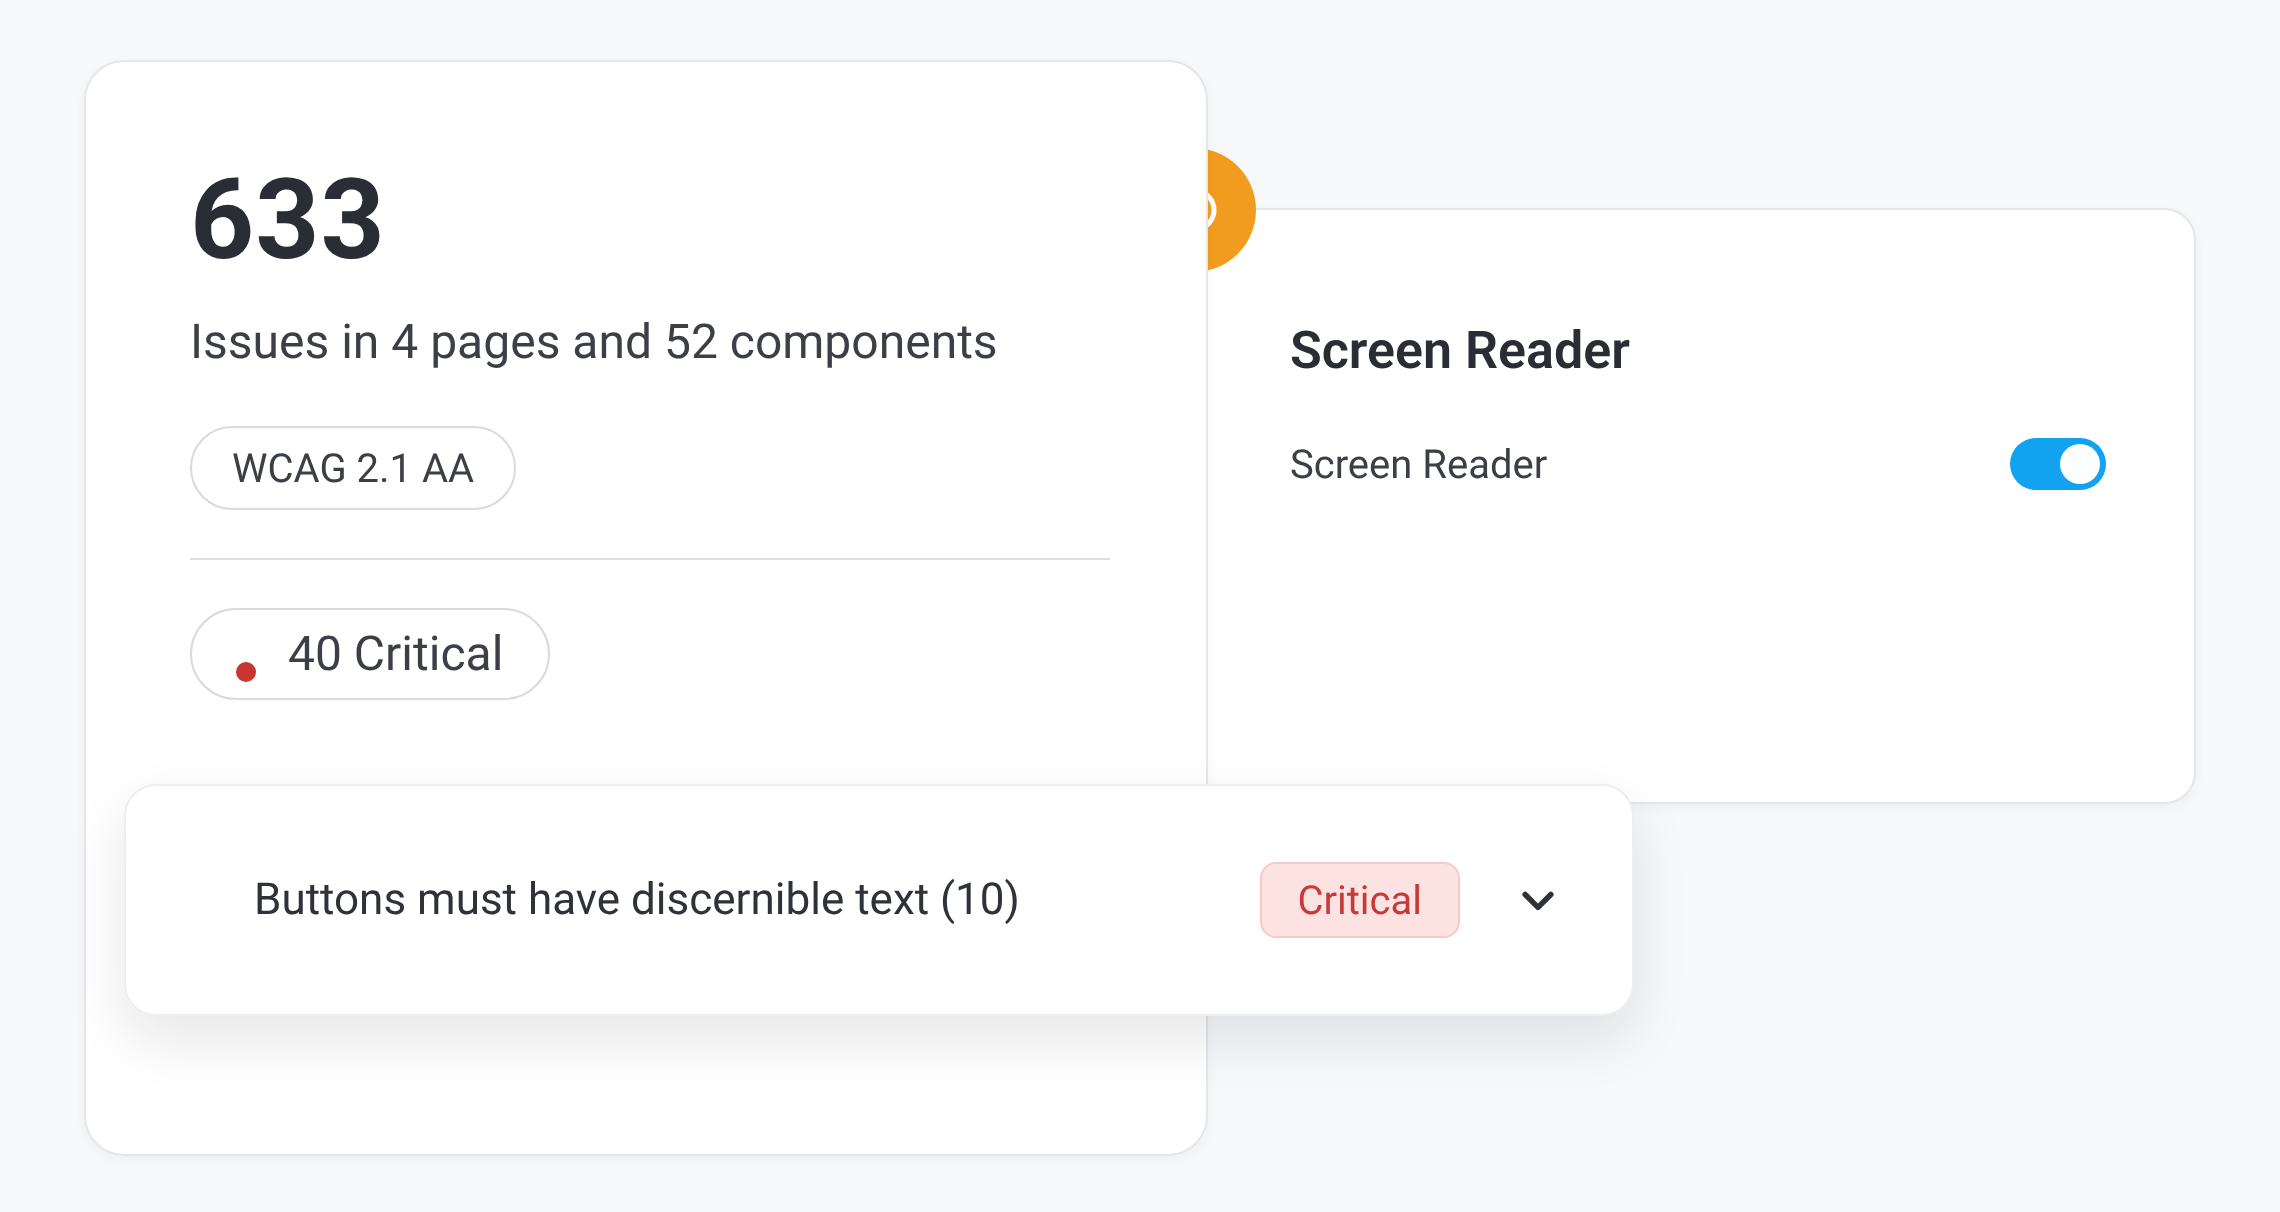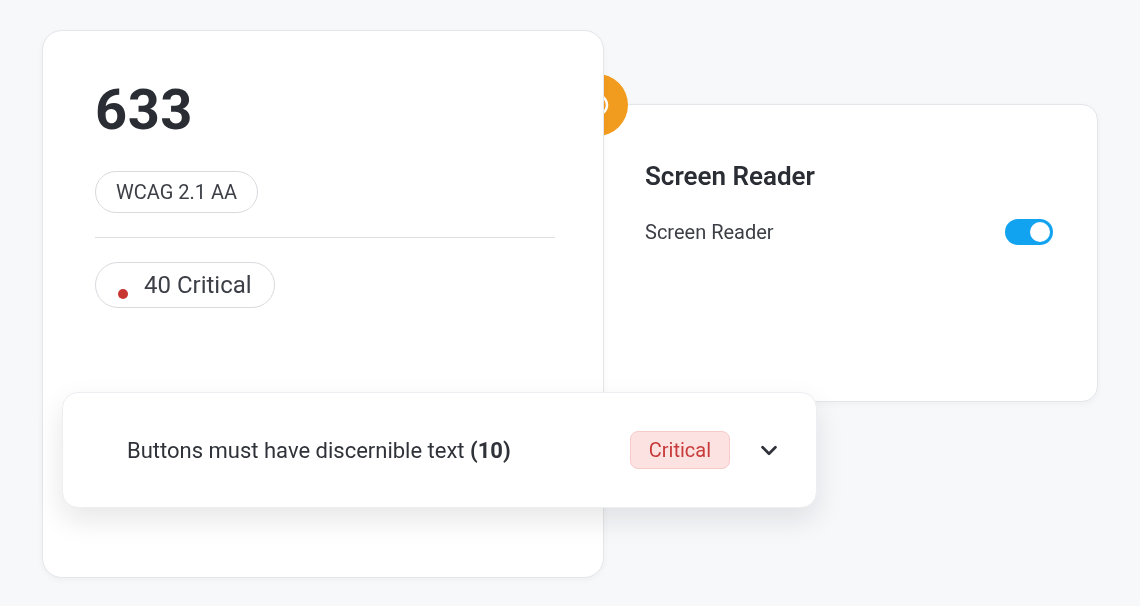--- a/index.html
+++ b/index.html
@@ -86,21 +86,21 @@
       display: flex;
       align-items: center;
       padding: 0 36px 0 64px;
       z-index: 3;
     }
     .issue-text {
       font-size: 22px;
       color: #2f3238;
       flex: 1;
     }
-    .issue-text .count { font-weight: 700; }
+    .issue-text .count { font-weight: 400; }
     .badge-critical {
       background: #fde2e2;
       color: #c73a3a;
       font-size: 20px;
       padding: 6px 18px;
       border-radius: 8px;
       border: 1px solid #f7caca;
       margin-right: 28px;
     }
     .chevron {
@@ -169,20 +169,21 @@
       width: 20px; height: 20px;
       border-radius: 50%;
       background: #fff;
     }
   </style>
 </head>
 <body>
 
 <div class="issues-card">
   <div class="issues-count">633</div>
+  <div class="issues-desc">Issues in 4 pages and 52 components</div>
   <div class="tag-row">
     <span class="tag-pill">WCAG 2.1 AA</span>
   </div>
   <div class="divider"></div>
   <div class="severity-row">
     <span class="sev-pill">
       <span class="dot dot-critical"></span>
       <span>40 Critical</span>
     </span>
   </div>

